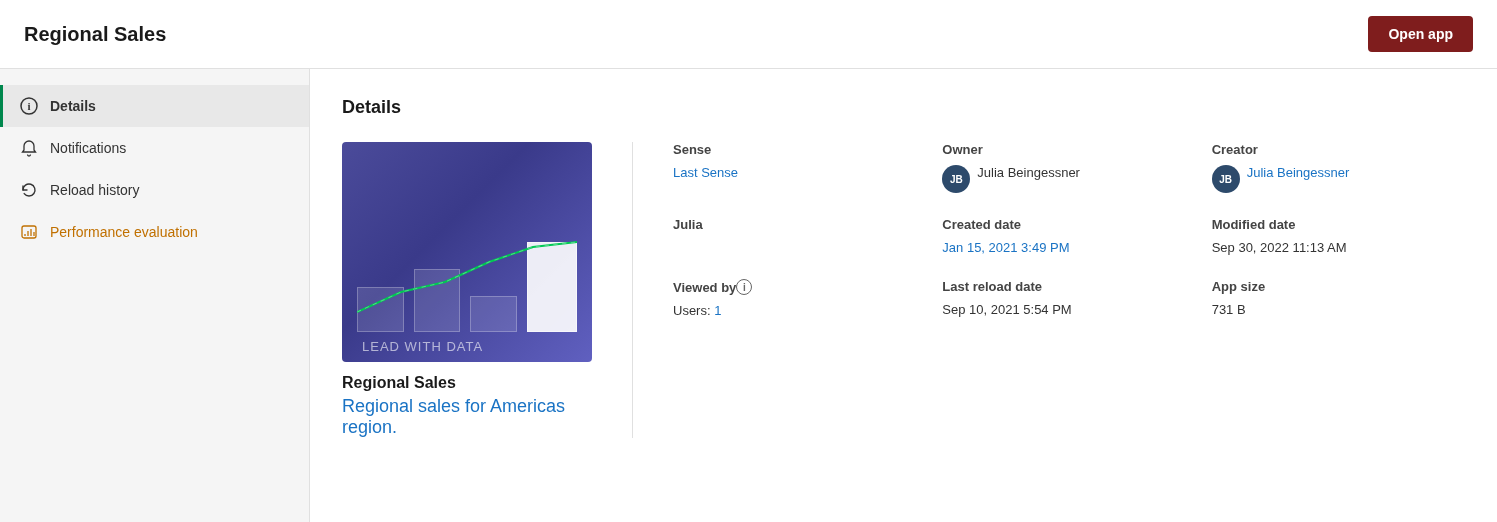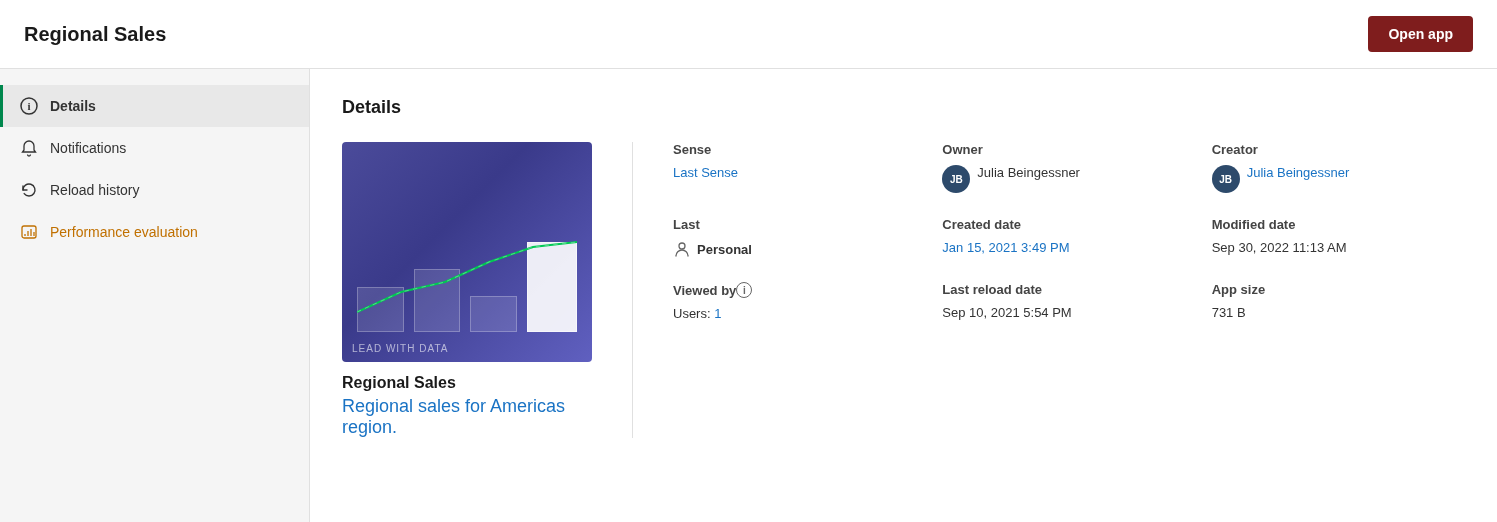--- a/index.html
+++ b/index.html
@@ -101,23 +101,23 @@
       background: linear-gradient(135deg, #4b4b9a 0%, #3a3a8a 40%, #6060c0 100%);
       border-radius: 4px;
       overflow: hidden;
       position: relative;
       display: flex;
       align-items: flex-end;
     }
     .lead-text {
       position: absolute;
       bottom: 8px;
-      left: 10px;
+      left: 20px;
       color: rgba(255,255,255,0.6);
-      font-size: 10px;
+      font-size: 13px;
       letter-spacing: 1px;
     }
     .app-name {
       font-size: 16px;
       font-weight: 600;
       margin-top: 12px;
       color: #1a1a1a;
     }
     .app-desc {
       font-size: 18px;
@@ -305,28 +305,21 @@
 
         <div class="detail-item">
           <div class="detail-label">Creator</div>
           <div class="owner-value">
             <div class="avatar">JB</div>
             <span class="detail-value link">Julia Beingessner</span>
           </div>
         </div>
 
         <div class="detail-item">
-          <div class="detail-label">Last</div>
-          <div class="space-value">
-            <svg class="space-icon" viewBox="0 0 18 18" fill="none" xmlns="http://www.w3.org/2000/svg">
-              <circle cx="9" cy="6" r="3" stroke="#666" stroke-width="1.3" fill="none"></circle>
-              <path d="M3 16c0-3.31 2.69-6 6-6s6 2.69 6 6" stroke="#666" stroke-width="1.3" fill="none" stroke-linecap="round"></path>
-            </svg>
-            <span class="detail-value" style="font-weight:600;">Personal</span>
-          </div>
+          <div class="detail-label">Julia</div>
         </div>
 
         <div class="detail-item">
           <div class="detail-label">Created date</div>
           <div class="detail-value date-blue">Jan 15, 2021 3:49 PM</div>
         </div>
 
         <div class="detail-item">
           <div class="detail-label">Modified date</div>
           <div class="detail-value">Sep 30, 2022 11:13 AM</div>

